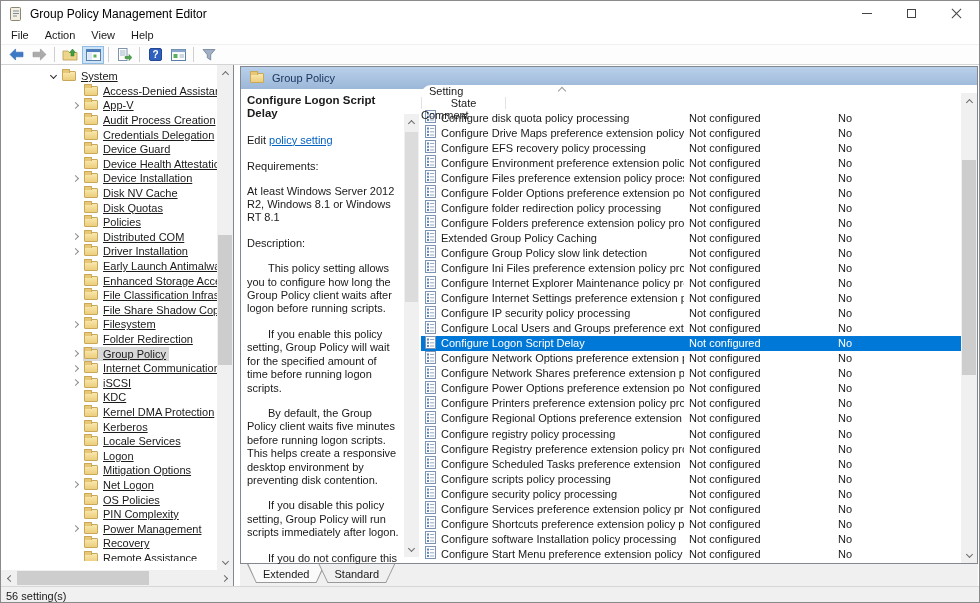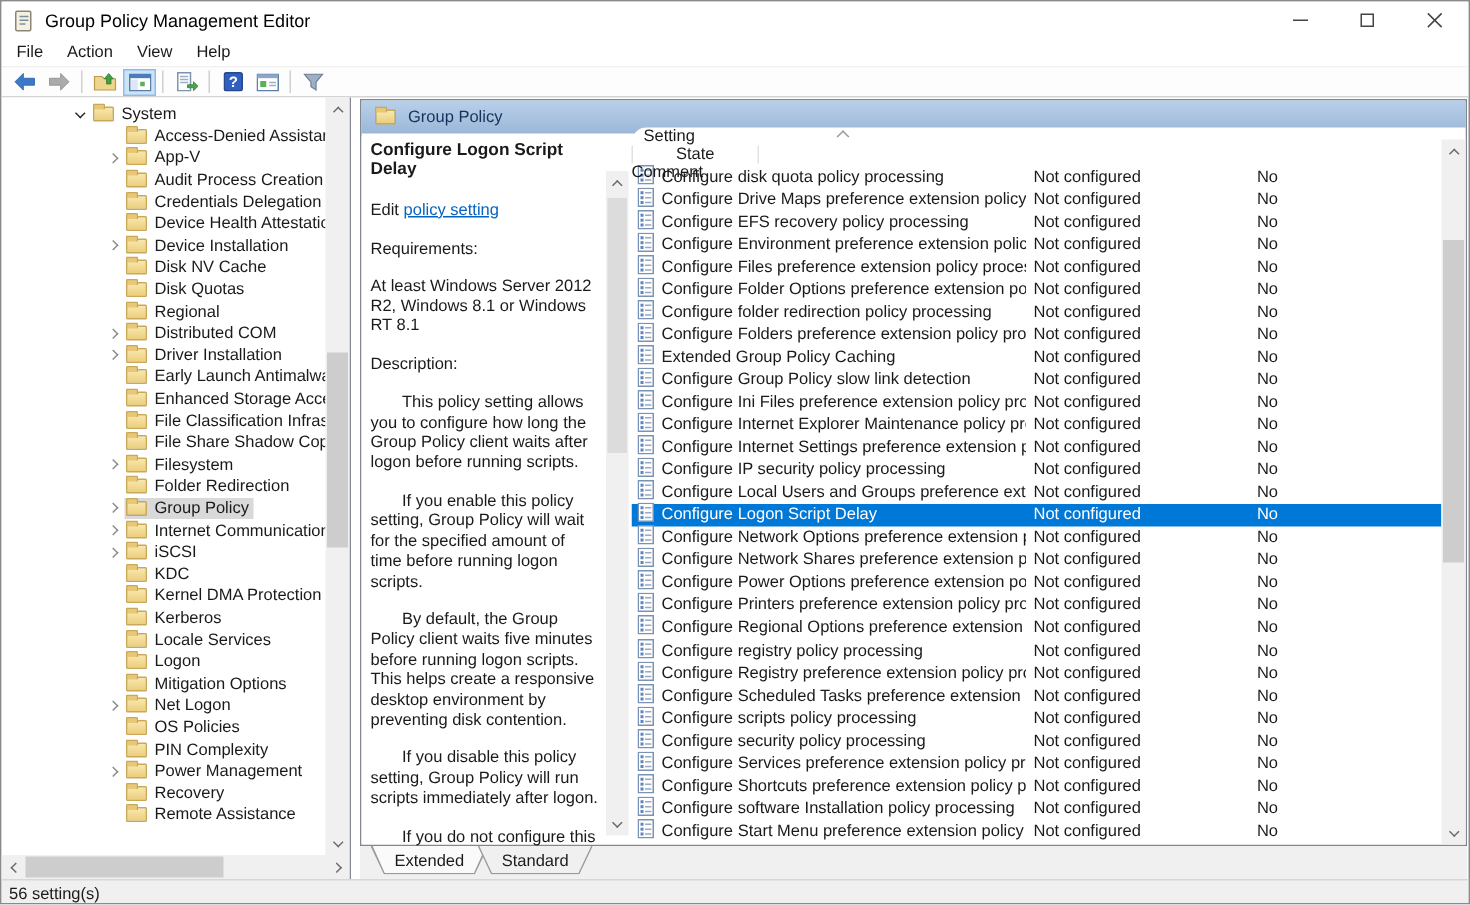--- a/index.html
+++ b/index.html
@@ -23,21 +23,21 @@
   
   .menubar { position:absolute; left:0; top:25px; right:0; height:19px; background:#fff; display:flex; align-items:center; padding-left:2px; border-bottom:1px solid #f0f0f0; }
   .menu-item { padding:2px 8px; color:#1a1a1a; }
   
   .toolbar { position:absolute; left:0; top:44px; right:0; height:20px; background:#fdfdfd; border-bottom:1px solid #d4d4d4; display:flex; align-items:center; padding-left:4px; gap:1px; }
   .tb-btn { width:22px; height:18px; display:flex; align-items:center; justify-content:center; border:1px solid transparent; }
   .tb-btn.active { background:#cde3f7; border:1px solid #90bce4; }
   .tb-sep { width:1px; height:15px; background:#d0d0d0; margin:0 3px; }
   
   .tree-pane { position:absolute; left:0; top:64px; width:233px; height:521px; background:#fff; border-right:1px solid #828790; }
-  .tree-content { position:absolute; left:0; top:0; right:16px; height:496px; overflow:hidden; padding-top:4px; }
+  .tree-content { position:absolute; left:0; top:0; right:16px; height:496px; overflow:hidden; padding-top:4px;text-decoration:underline; }
   .tree-row { display:flex; align-items:center; height:14.6px; white-space:nowrap; }
   .chevbox { width:16px; flex:0 0 auto; display:flex; align-items:center; justify-content:center; }
   .chev { display:inline-block; width:5px; height:5px; border-right:1px solid #8c8c8c; border-bottom:1px solid #8c8c8c; transform:rotate(-45deg); }
   .chev.open { border-color:#2b2b2b; transform:rotate(45deg); margin-top:-2px; }
   .tree-label-wrap { display:flex; align-items:center; gap:5px; padding:0 3px 0 1px; height:14px; }
   .tree-label-wrap.selected { background:#d9d9d9; }
   .folder { position:relative; width:14px; height:10px; flex:0 0 auto;
     background:linear-gradient(#f8e8ae,#ecce7d); border:1px solid #c9a959; border-radius:1px; }
   .folder::before { content:''; position:absolute; left:-1px; top:-3px; width:6px; height:3px; background:#e8c876; border:1px solid #c9a959; border-bottom:none; border-radius:1px 1px 0 0; }
   
@@ -229,20 +229,28 @@
           <span class="tree-label-wrap">
             <span class="folder"></span>
             <span>Credentials Delegation</span>
           </span>
         </div>
         <div class="tree-row">
           <span style="width: 66px; flex: 0 0 auto;"></span>
           <span class="chevbox"></span>
           <span class="tree-label-wrap">
             <span class="folder"></span>
+            <span>Device Guard</span>
+          </span>
+        </div>
+        <div class="tree-row">
+          <span style="width: 66px; flex: 0 0 auto;"></span>
+          <span class="chevbox"></span>
+          <span class="tree-label-wrap">
+            <span class="folder"></span>
             <span>Device Health Attestation Serv</span>
           </span>
         </div>
         <div class="tree-row">
           <span style="width: 66px; flex: 0 0 auto;"></span>
           <span class="chevbox">
             <span class="chev"></span>
           </span>
           <span class="tree-label-wrap">
             <span class="folder"></span>
@@ -263,21 +271,21 @@
           <span class="tree-label-wrap">
             <span class="folder"></span>
             <span>Disk Quotas</span>
           </span>
         </div>
         <div class="tree-row">
           <span style="width: 66px; flex: 0 0 auto;"></span>
           <span class="chevbox"></span>
           <span class="tree-label-wrap">
             <span class="folder"></span>
-            <span>Regional</span>
+            <span>Policies</span>
           </span>
         </div>
         <div class="tree-row">
           <span style="width: 66px; flex: 0 0 auto;"></span>
           <span class="chevbox">
             <span class="chev"></span>
           </span>
           <span class="tree-label-wrap">
             <span class="folder"></span>
             <span>Distributed COM</span>

